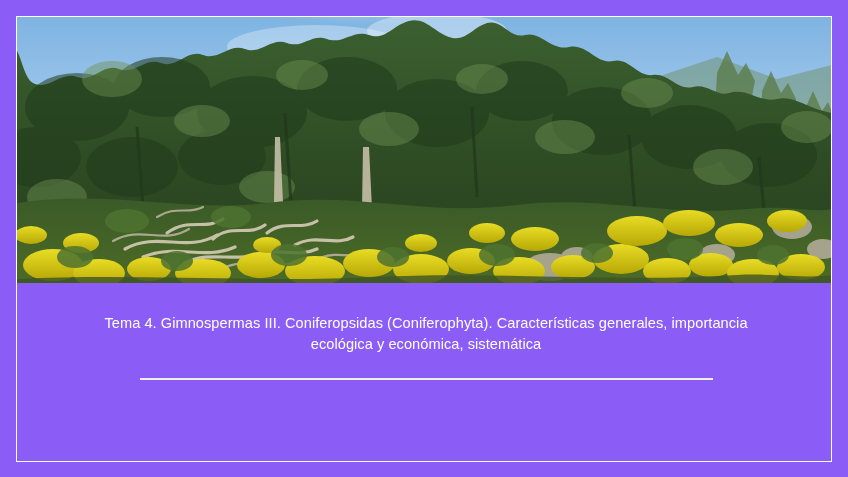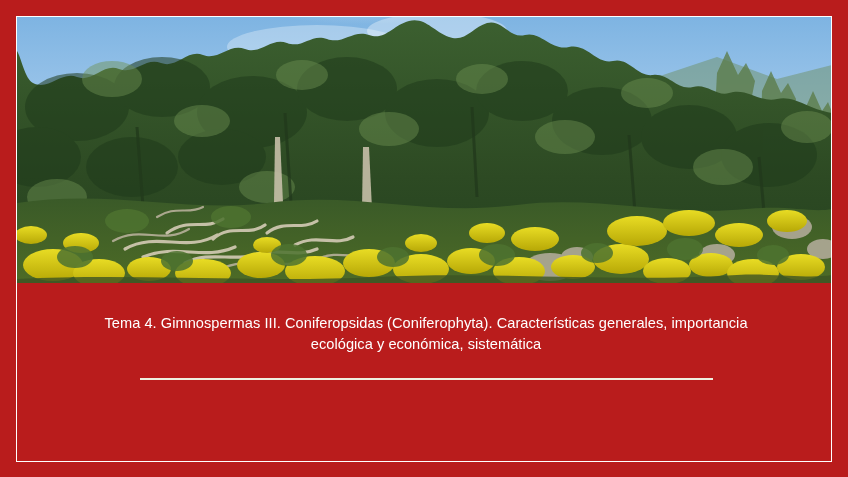--- a/index.html
+++ b/index.html
@@ -8,21 +8,21 @@
     background: #ffffff;
   }
   body {
     font-family: "Liberation Sans", sans-serif;
   }
 
   .slide {
     position: relative;
     width: 848px;
     height: 477px;
-    background: #b91c1c;
+    background: #8b5cf6;
     overflow: hidden;
   }
 
   
   .slide-frame {
     position: absolute;
     left: 16px;
     top: 16px;
     width: 816px;
     height: 446px;

